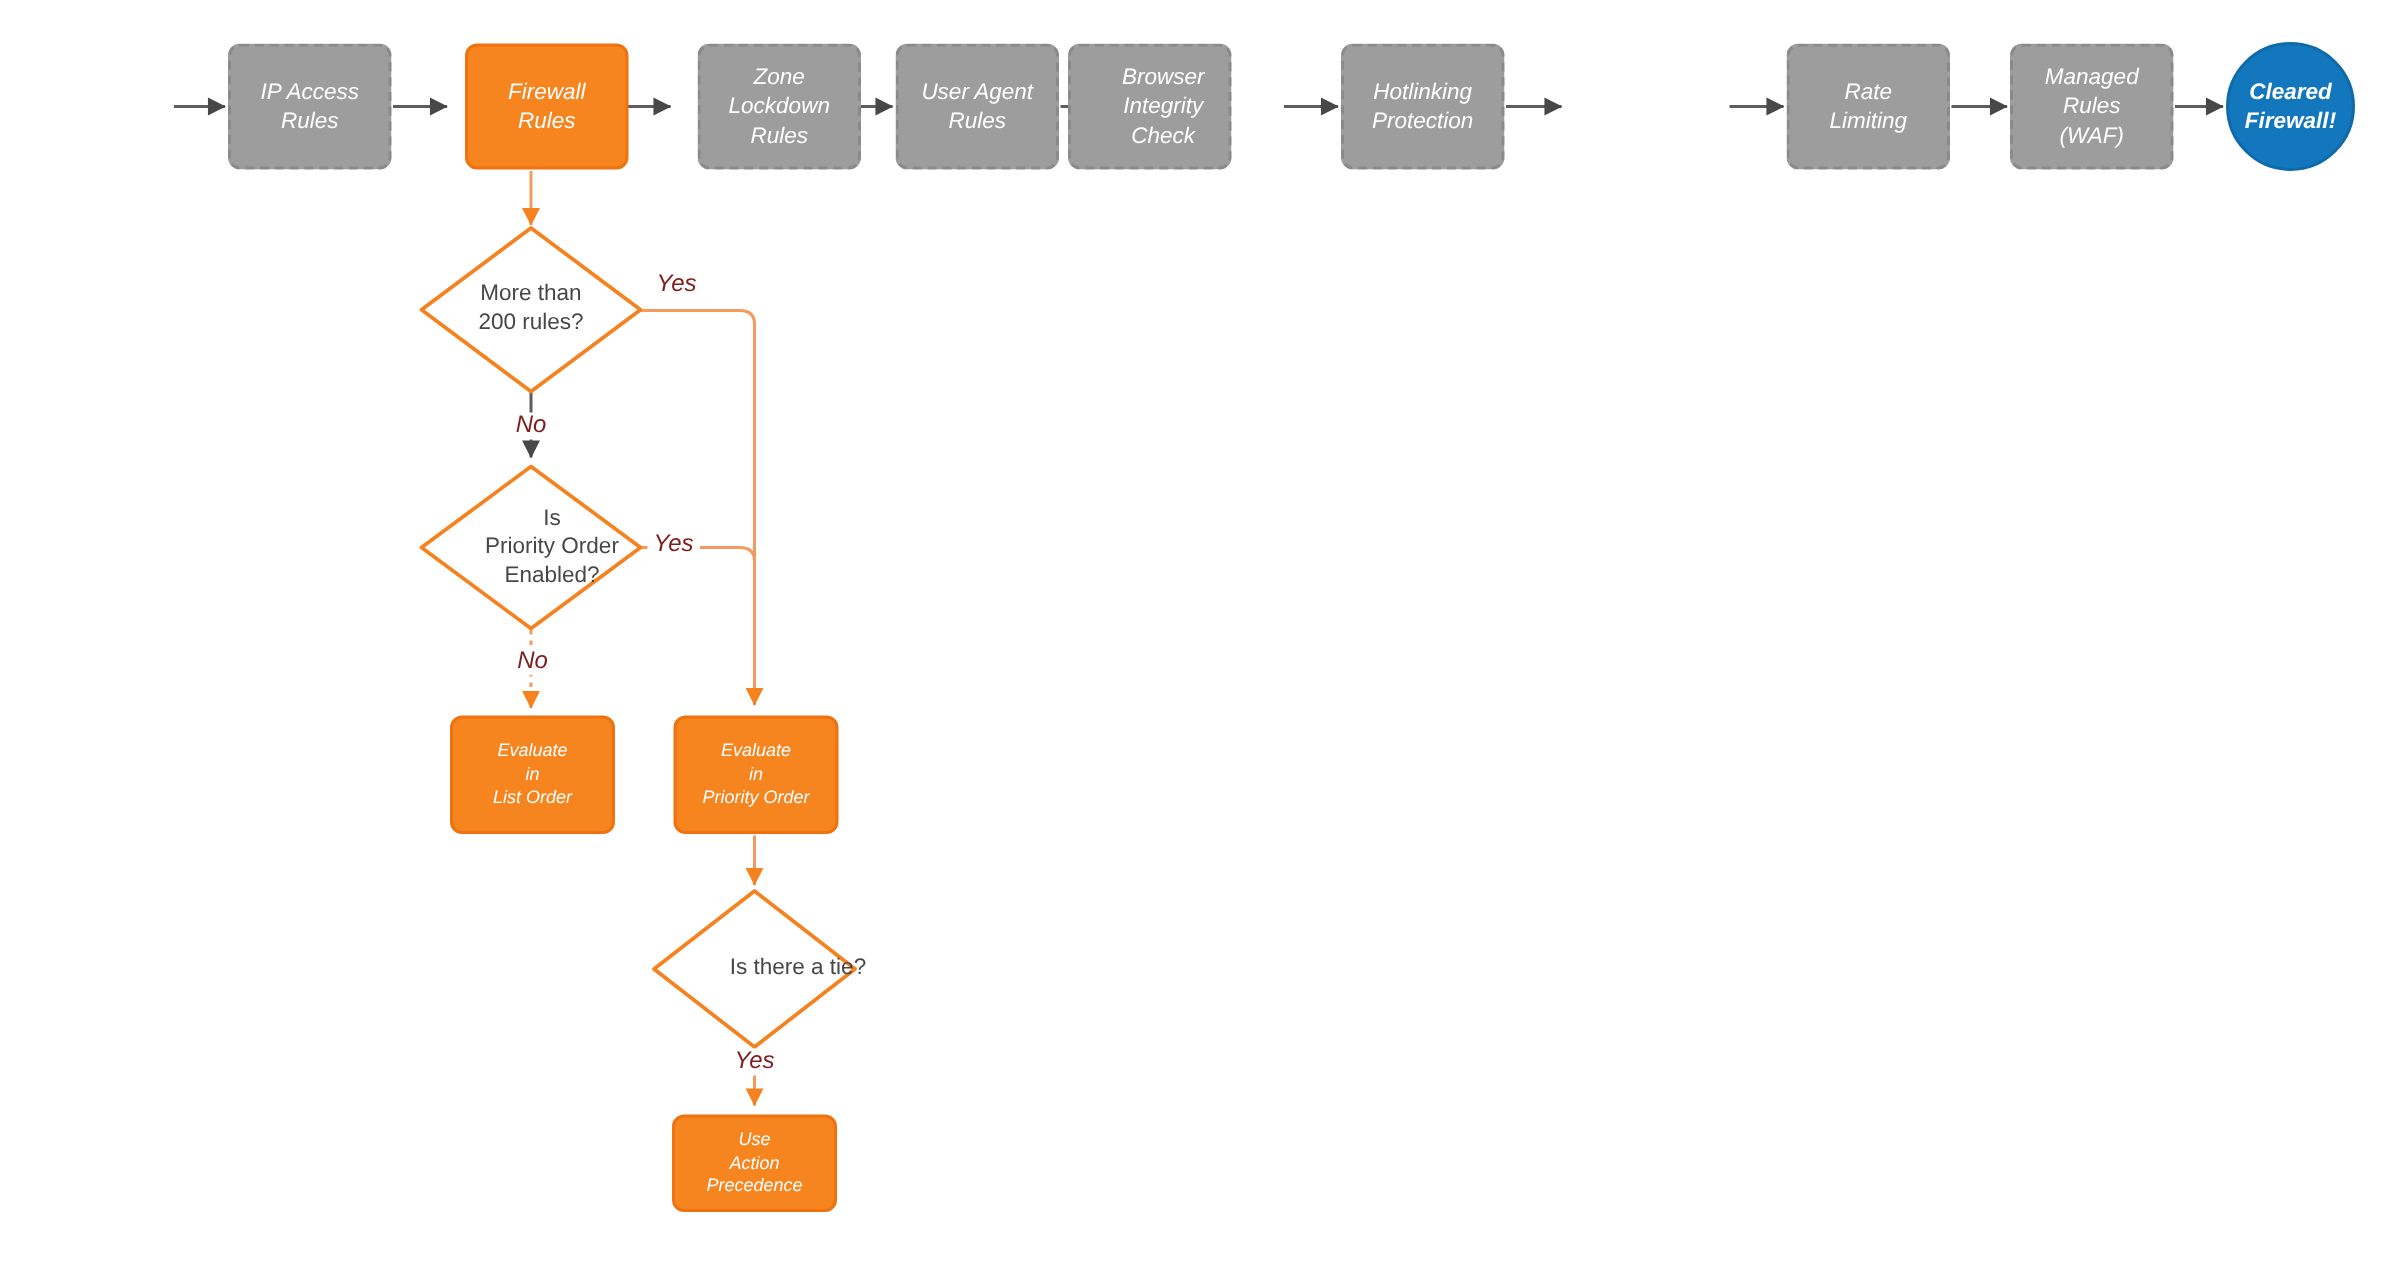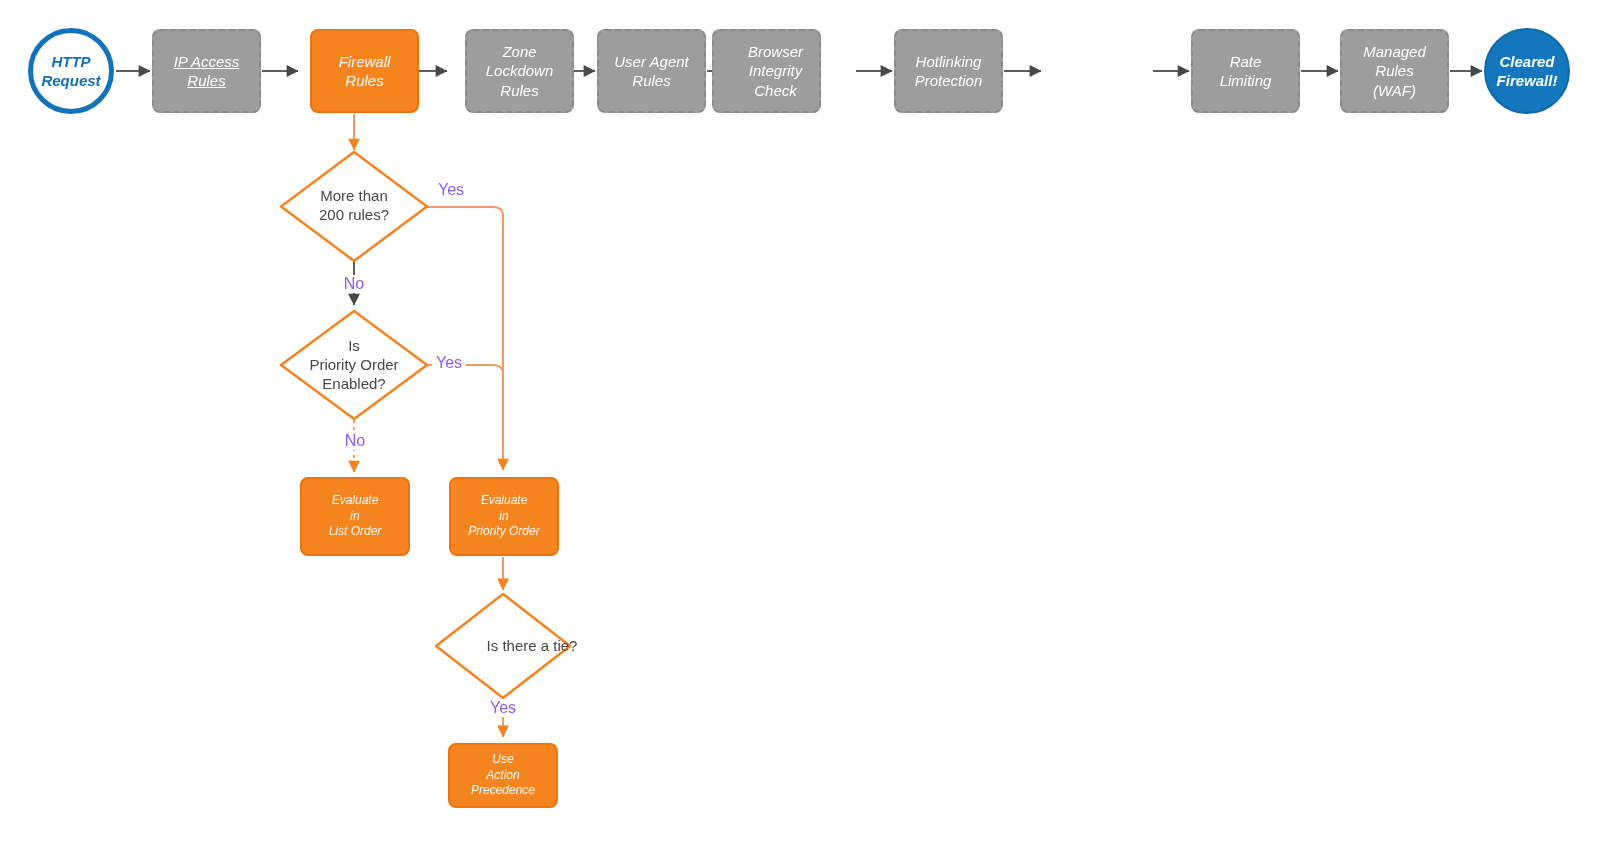--- a/index.html
+++ b/index.html
@@ -15,21 +15,21 @@
   .pbox.gray{background:#9d9d9d;border:2px dashed #8a8a8a;}
   .pbox.orange{background:#f6851f;border:2px solid #ee720d;}
   .circle{width:86px;height:86px;top:28px;border-radius:50%;
     font-weight:bold;font-style:italic;font-size:15px;line-height:1.3;}
   .circle.start{background:#ffffff;border:5px solid #1373ba;color:#1070b8;}
   .circle.end{background:#1377bd;border:2px solid #0f6aa9;color:#ffffff;}
   .action{width:110px;border-radius:8px;background:#f6851f;border:2px solid #ee720d;
     color:#ffffff;font-style:italic;font-size:12px;line-height:1.3;}
   .dlabel{width:144px;color:#474747;font-size:15px;line-height:1.25;z-index:3;
     transform:translate(-50%,-50%);}
-  .elabel{color:#8b5cf6;font-size:16px;background:#ffffff;
+  .elabel{color:#7f1d1d;font-style:italic;font-size:16px;background:#ffffff;
     padding:0 4px;z-index:3;transform:translate(-50%,-50%);}
 </style>
 </head>
 <body>
 
 <div id="canvas">
 
   <svg id="wires" width="1600" height="858" viewBox="0 0 1600 858">
     <defs>
       <marker id="arrow-gray" viewBox="0 0 12 12" refX="11" refY="6" markerWidth="13" markerHeight="13" orient="auto" markerUnits="userSpaceOnUse">
@@ -61,26 +61,24 @@
     <path d="M503,557 V590" stroke="#f49a5e" stroke-width="2" fill="none" marker-end="url(#arrow-orange)"></path>
     <path d="M503,699 V737" stroke="#f49a5e" stroke-width="2" fill="none" marker-end="url(#arrow-orange)"></path>
 
     <g fill="#ffffff" stroke="#f6821f" stroke-width="2.5" stroke-linejoin="round">
       <path d="M354,152 L427,206.5 L354,261 L281,206.5 Z"></path>
       <path d="M354,311 L427,365 L354,419 L281,365 Z"></path>
       <path d="M503,594 L570,646 L503,698 L436,646 Z"></path>
     </g>
   </svg>
 
-  <div class="node circle start" style="left:28px;">HTTP
-Request</div>
   <div class="node circle end" style="left:1484px;">Cleared
 Firewall!</div>
 
-  <div class="node pbox gray" style="left:152px;text-decoration:underline;">IP Access
+  <div class="node pbox gray" style="left:152px;">IP Access
 Rules</div>
   <div class="node pbox orange" style="left:300px;margin-left:10px;">Firewall
 Rules</div>
   <div class="node pbox gray" style="left:465px;">Zone
 Lockdown
 Rules</div>
   <div class="node pbox gray" style="left:597px;">User Agent
 Rules</div>
   <div class="node pbox gray" style="left:712px;padding-left:18px;">Browser
 Integrity
@@ -88,21 +86,21 @@
   <div class="node pbox gray" style="left:894px;">Hotlinking
 Protection</div>
   <div class="node pbox gray" style="left:1191px;">Rate
 Limiting</div>
   <div class="node pbox gray" style="left:1340px;text-align:center;">Managed
 Rules
 (WAF)</div>
 
   <div class="node dlabel" style="left:354px;top:206px;">More than
 200 rules?</div>
-  <div class="node dlabel" style="left:354px;top:365px;">Is
+  <div class="node dlabel" style="left:368px;top:365px;">Is
 Priority Order
 Enabled?</div>
   <div class="node dlabel" style="left:532px;top:646px;">Is there a tie?</div>
 
   <div class="node action" style="left:300px;top:477px;height:79px;">Evaluate
 in
 List Order</div>
   <div class="node action" style="left:449px;top:477px;height:79px;">Evaluate
 in
 Priority Order</div>

